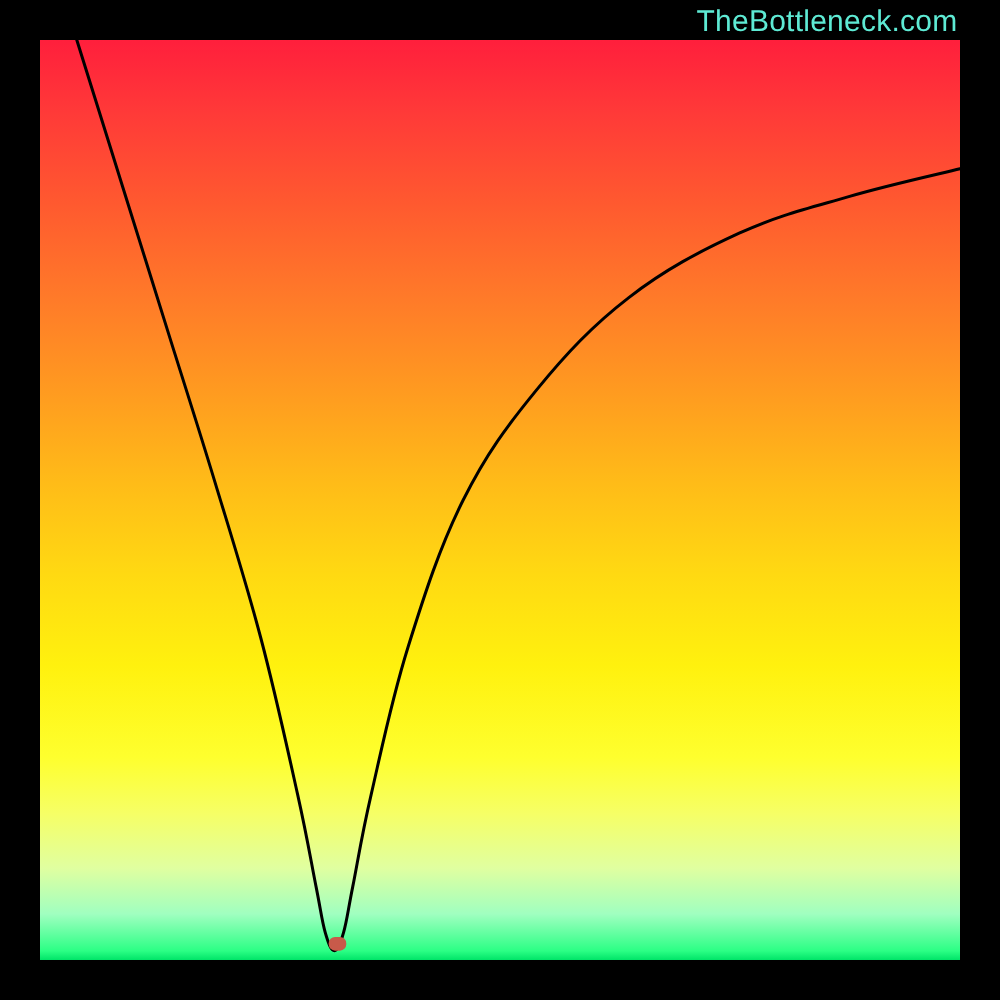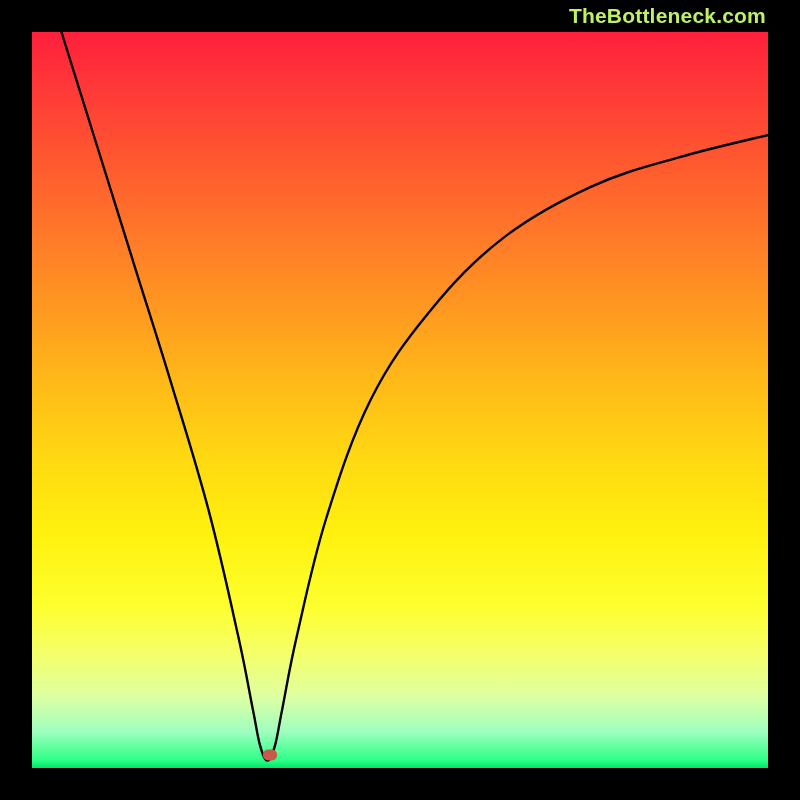--- a/index.html
+++ b/index.html
@@ -40,23 +40,23 @@
       #e0ffa0 90%,
       #a0ffc0 95%,
       #2cff85 99%,
       #00e468 100%
     );
   }
   .watermark {
     position: absolute;
     top: 4px;
     right: 34px;
-    color: #bef264;
-    font-size: 21px;
-    font-weight: 700;
+    color: #5eead4;
+    font-size: 24px;
+    font-weight: 400;
     font-family: Arial, Helvetica, sans-serif;
     letter-spacing: 0.2px;
     user-select: none;
   }
   svg.curve {
     position: absolute;
     top: 0;
     left: 0;
     width: 736px;
     height: 736px;

